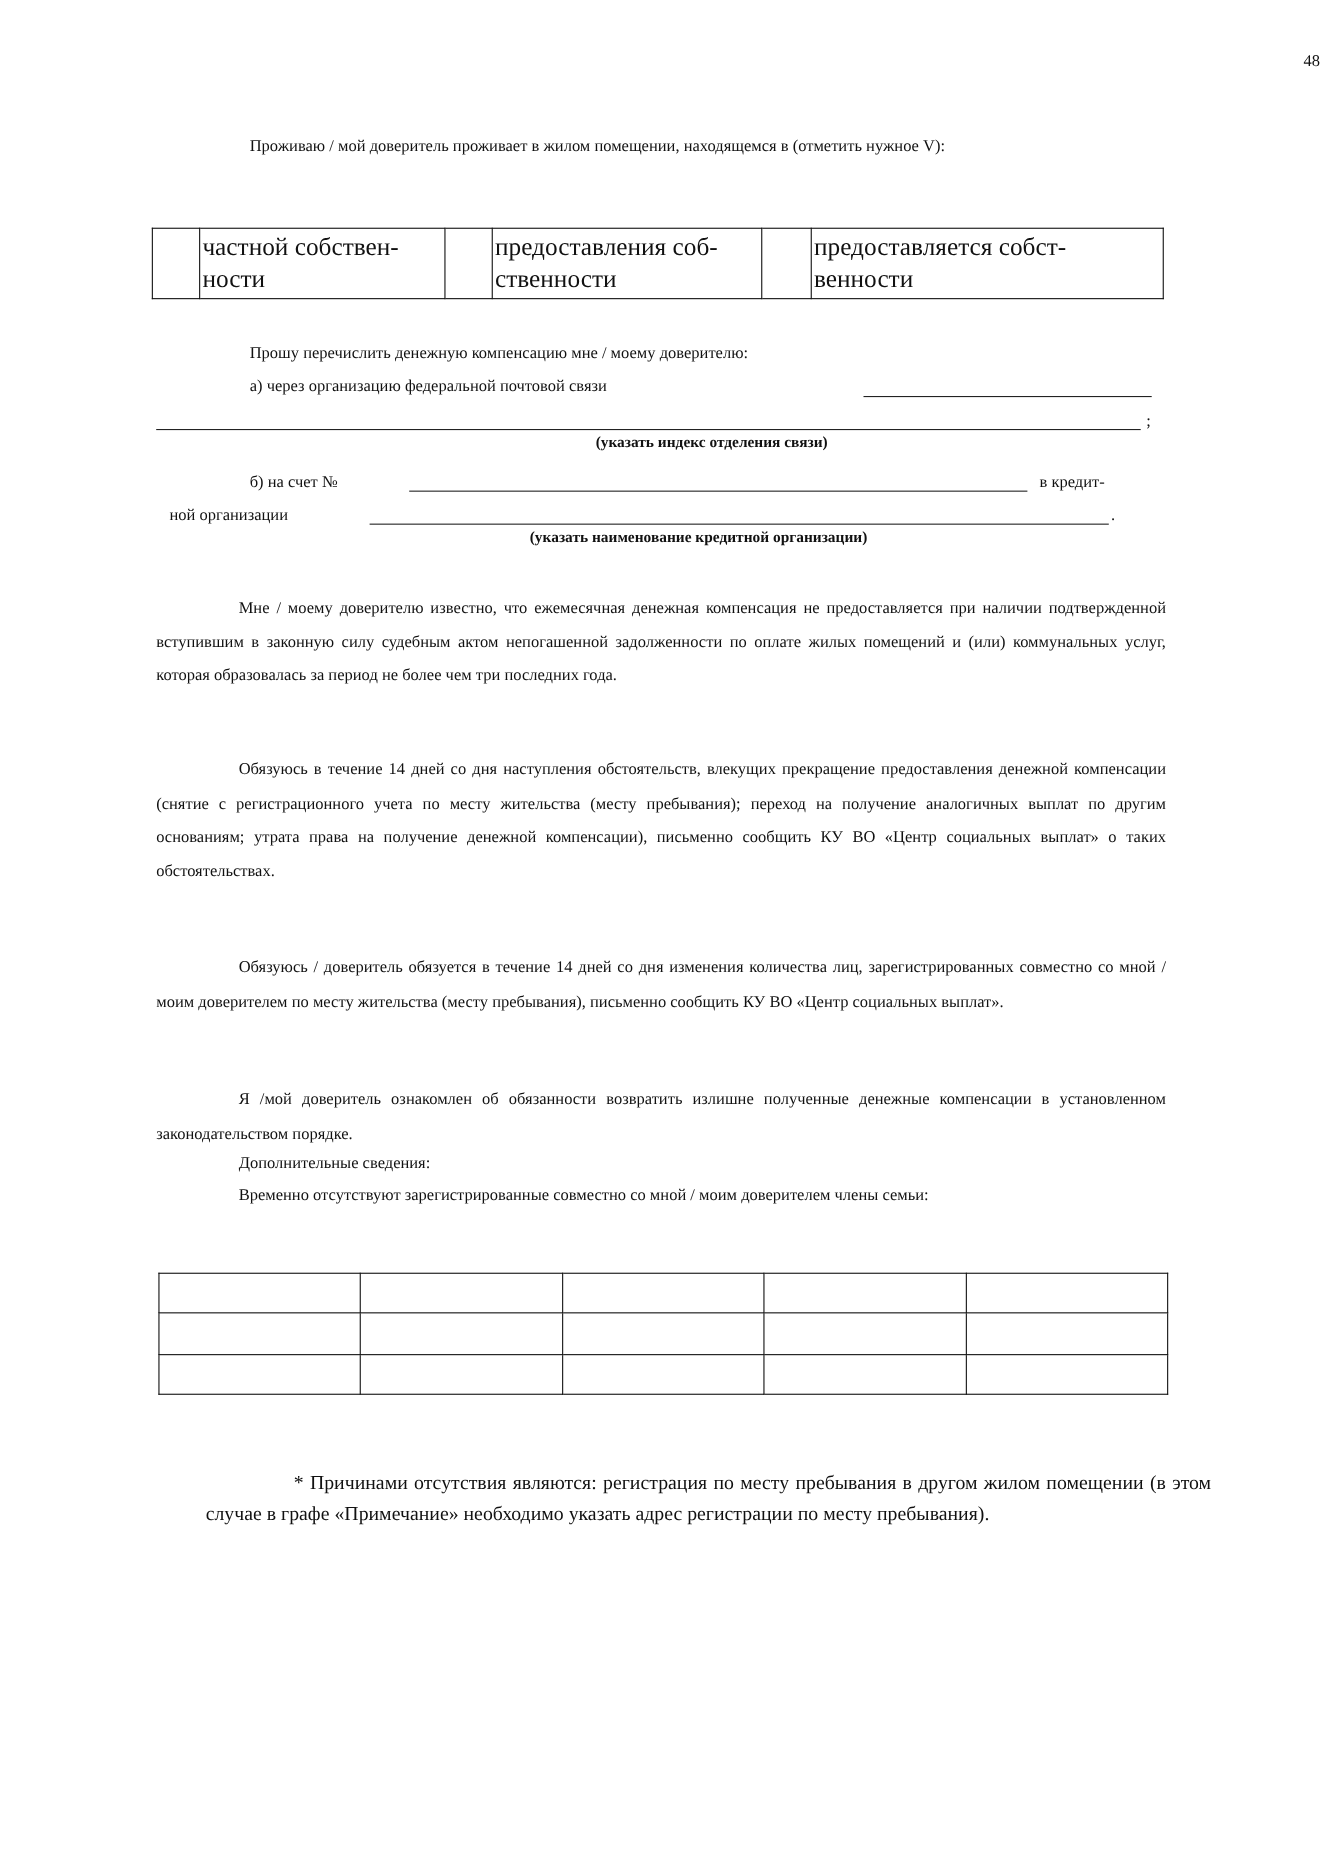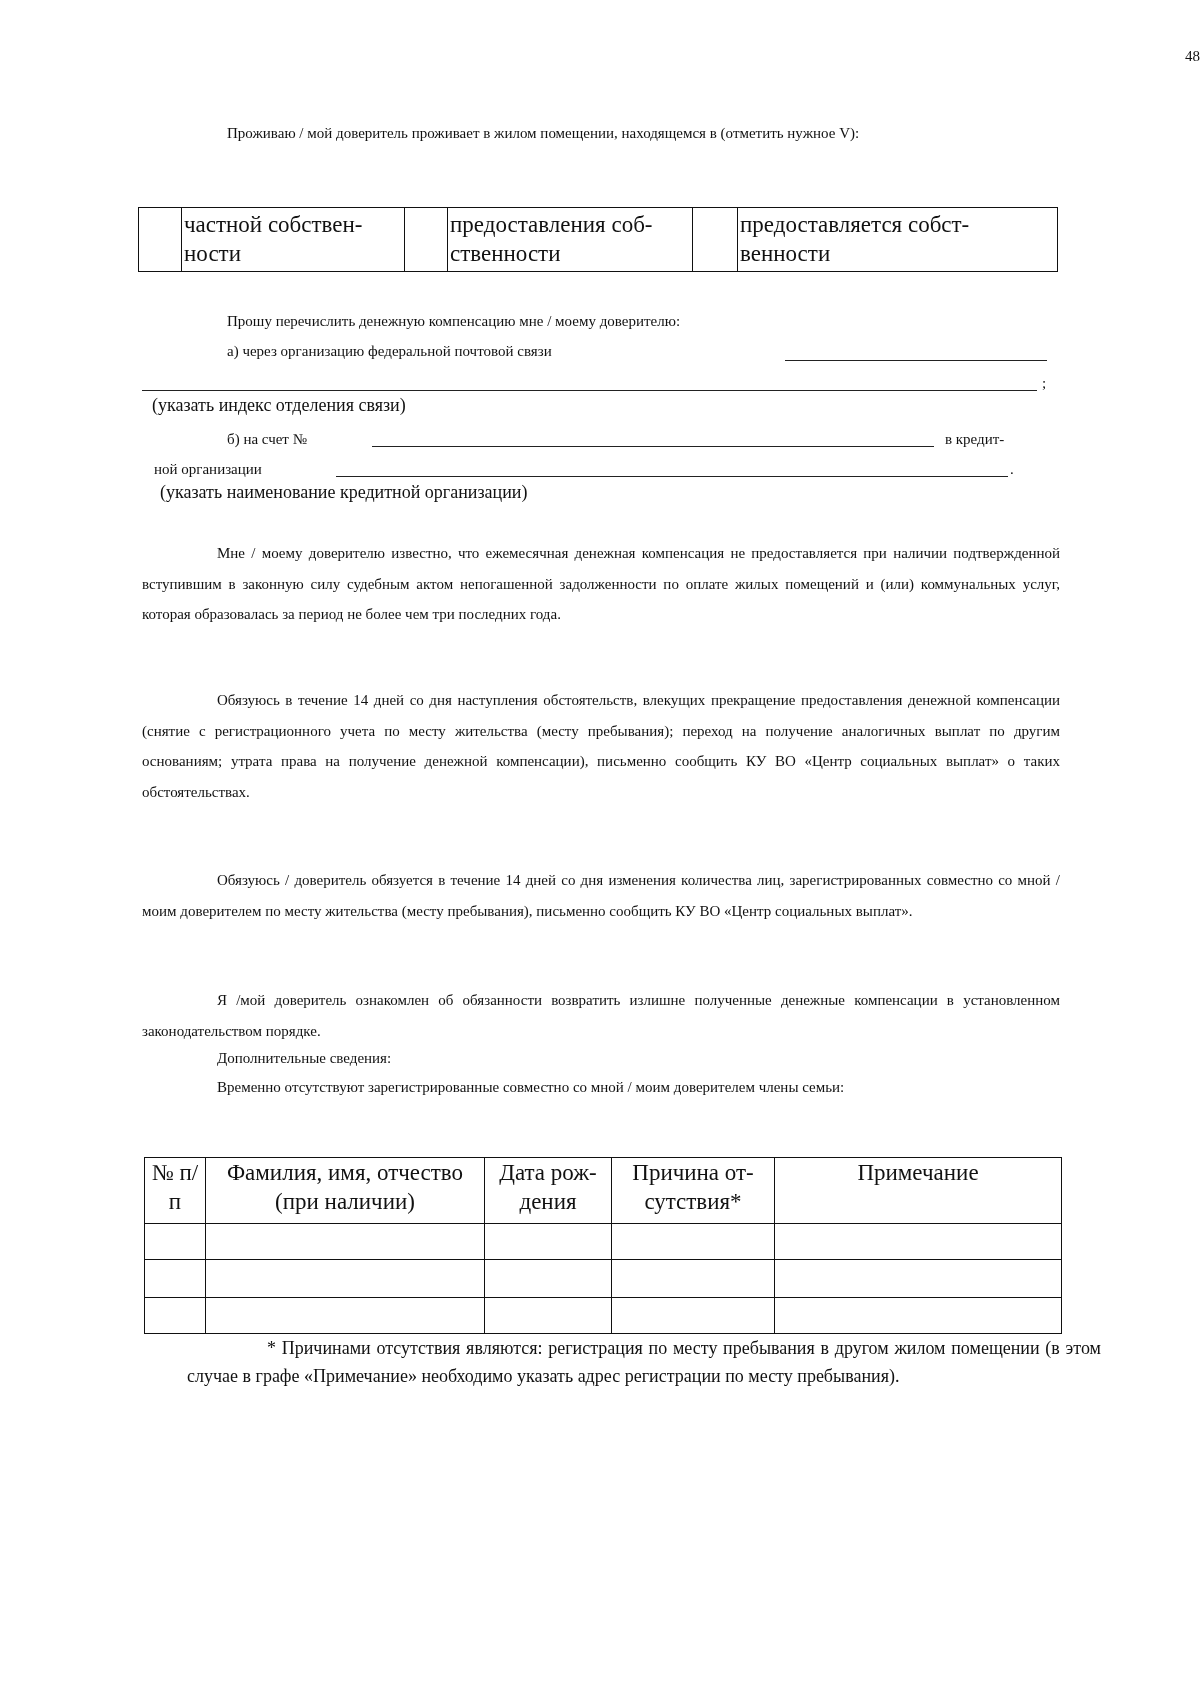--- a/index.html
+++ b/index.html
@@ -2,21 +2,21 @@
 <html><head>
 <meta charset="utf-8">
 <style>
   html, body { margin: 0; padding: 0; background: #ffffff; }
   body { width: 1200px; height: 1697px; position: relative; overflow: hidden;
          font-family: "Liberation Serif", "DejaVu Serif", serif; color: #111; }
   .page-num { position: absolute; top: 48px; left: 0; width: 1200px; text-align: right; font-size: 15px; }
   .p { position: absolute; left: 152px; width: 990px; font-size: 15px; line-height: 30.5px; text-align: justify; }
   .indent { text-indent: 75px; }
   .line { position: absolute; border-bottom: 1px solid #222; height: 0; }
-  .caption { position: absolute; font-size: 18px; text-align: left; }
+  .caption { position: absolute; font-size: 14px; text-align: center; font-weight: bold; }
   table { border-collapse: collapse; position: absolute; }
   td { border: 1.5px solid #111; vertical-align: top; font-size: 23px; line-height: 29px; padding: 0 4px; }
   .own td { padding: 2px 2px; }
   .fam td { text-align: center; }
   .footnote { position: absolute; left: 155px; width: 990px; font-size: 18px; line-height: 28px; text-align: justify; text-indent: 80px; margin-left: 39px; }
 </style>
 </head>
 <body>
 
 <div class="page-num">48</div>
@@ -42,38 +42,31 @@
 <div class="line" style="left:142px; top:390px; width:895px;"></div>
 <div class="p" style="top:368px; left:1042px; width:20px;">;</div>
 <div class="caption" style="left:152px; width:990px; top:395px;">(указать индекс отделения связи)</div>
 
 <div class="p indent" style="top:424px;">б) на счет №</div>
 <div class="line" style="left:372px; top:446px; width:562px;"></div>
 <div class="p" style="top:424px; left:945px; width:120px;">в кредит-</div>
 <div class="p" style="top:454px; left:142px;margin-left:12px;">ной организации</div>
 <div class="line" style="left:336px; top:476px; width:672px;"></div>
 <div class="p" style="top:454px; left:1010px; width:20px;">.</div>
-<div class="caption" style="left:160px; width:990px; top:482px;">(указать наименование кредитной организации)</div>
+<div class="caption" style="left:140px; width:990px; top:482px;">(указать наименование кредитной организации)</div>
 
 <div class="p indent" style="top:538px; left:142px; width:918px;">Мне / моему доверителю известно, что ежемесячная денежная компенсация не предоставляется при наличии подтвержденной вступившим в законную силу судебным актом непогашенной задолженности по оплате жилых помещений и (или) коммунальных услуг, которая образовалась за период не более чем три последних года.</div>
 <div class="p indent" style="top:685px; left:142px; width:918px;">Обязуюсь в течение 14 дней со дня наступления обстоятельств, влекущих прекращение предоставления денежной компенсации (снятие с регистрационного учета по месту жительства (месту пребывания); переход на получение аналогичных выплат по другим основаниям; утрата права на получение денежной компенсации), письменно сообщить КУ ВО «Центр социальных выплат» о таких обстоятельствах.</div>
 <div class="p indent" style="top:865px; left:142px; width:918px;">Обязуюсь / доверитель обязуется в течение 14 дней со дня изменения количества лиц, зарегистрированных совместно со мной / моим доверителем по месту жительства (месту пребывания), письменно сообщить КУ ВО «Центр социальных выплат».</div>
 <div class="p indent" style="top:985px; left:142px; width:918px;">Я /мой доверитель ознакомлен об обязанности возвратить излишне полученные денежные компенсации в установленном законодательством порядке.</div>
 <div class="p indent" style="top:1043px; left:142px; width:918px;">Дополнительные сведения:</div>
 <div class="p indent" style="top:1072px; left:142px; width:918px;">Временно отсутствуют зарегистрированные совместно со мной / моим доверителем члены семьи:</div>
 
 <table class="fam" style="left:144px; top:1157px; width:918px;">
   <tbody>
-      <tr style="height:66px;">
-    <td style="width:52px;">№ п/п</td>
-    <td style="width:270px;">Фамилия, имя, отчество (при наличии)</td>
-    <td style="width:118px;">Дата рож-дения</td>
-    <td style="width:154px;">Причина от-сутствия*</td>
-    <td>Примечание</td>
-  </tr>
   <tr style="height:36px;">
     <td></td>
     <td></td>
     <td></td>
     <td></td>
     <td></td>
   </tr>
   <tr style="height:38px;">
     <td></td>
     <td></td>

